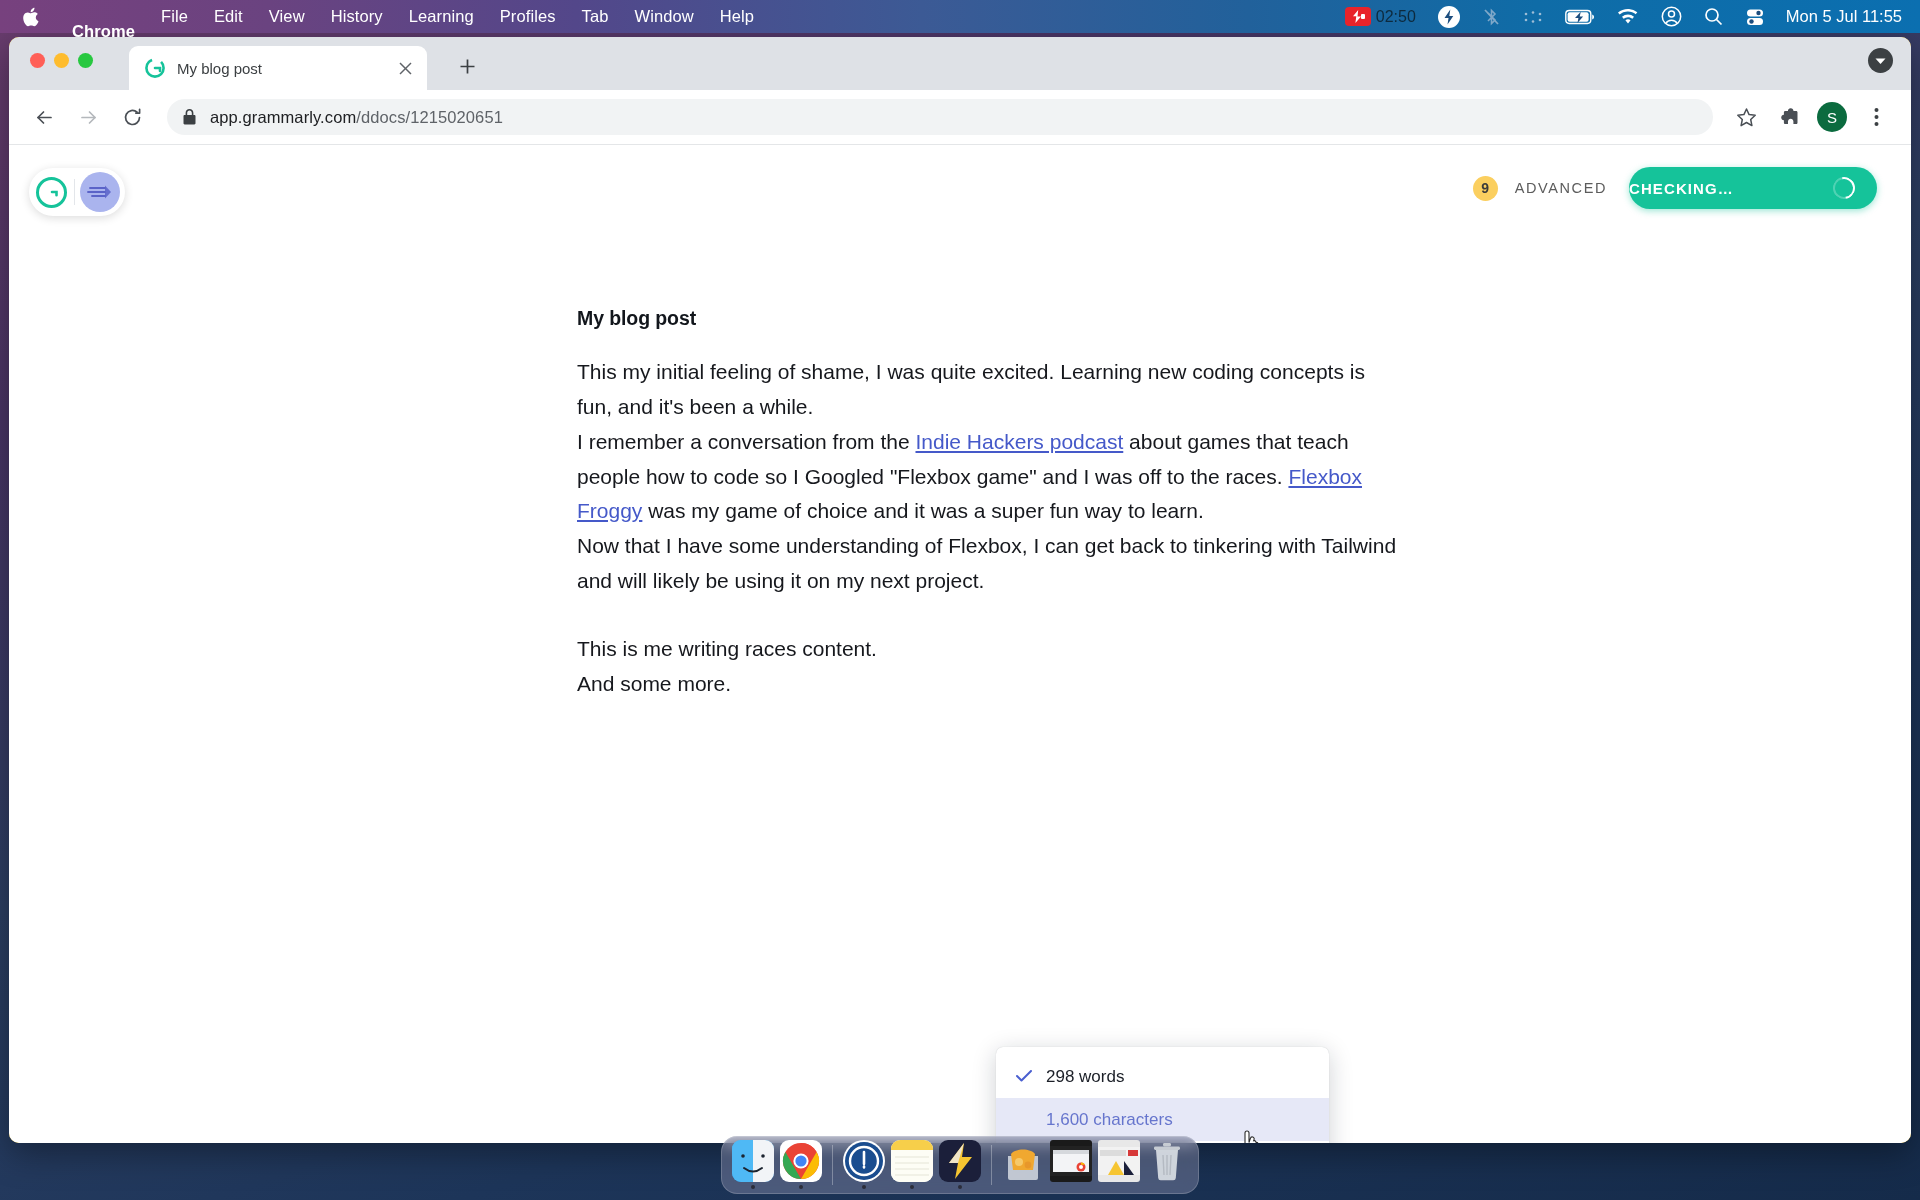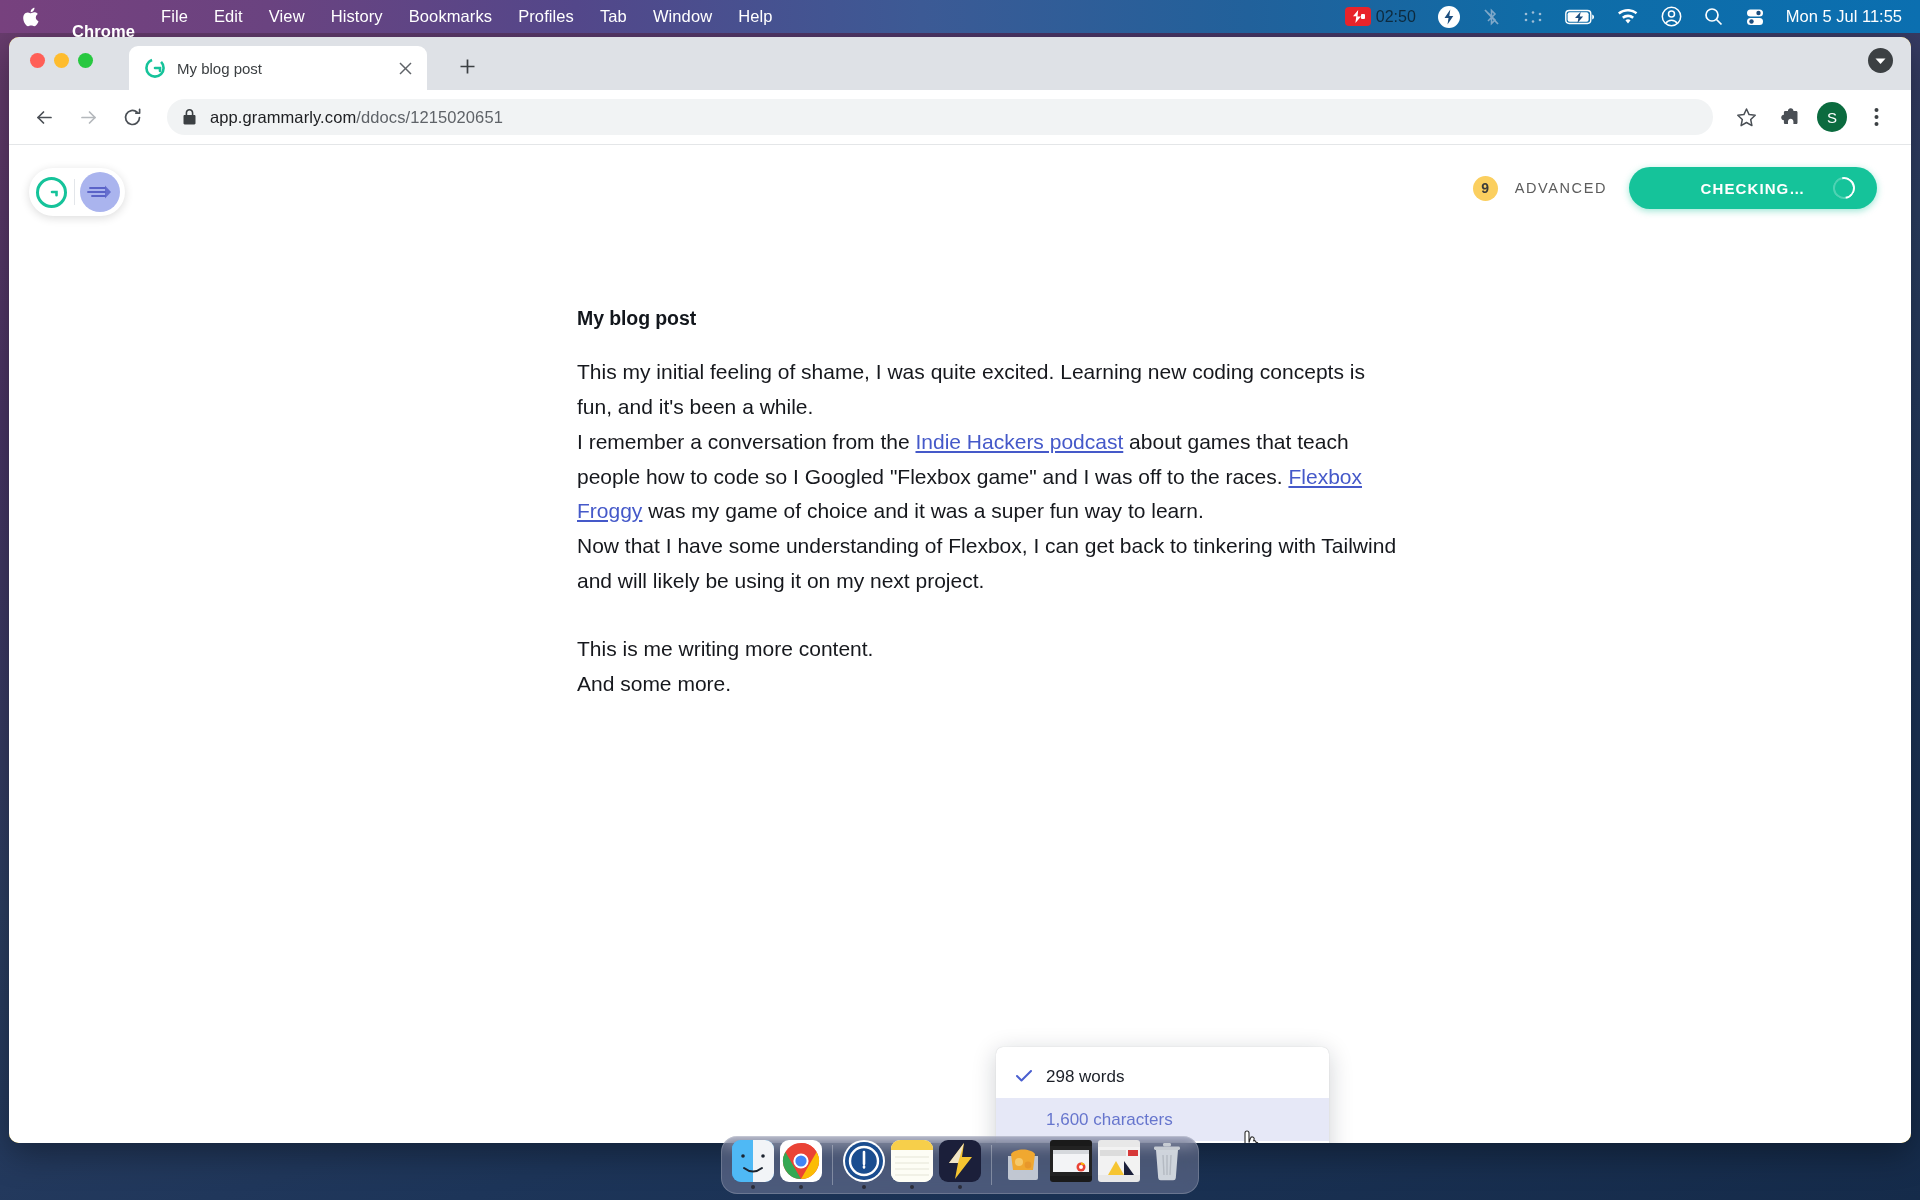--- a/index.html
+++ b/index.html
@@ -152,21 +152,21 @@
     display:flex;align-items:center;justify-content:center;
   }
   .goal-label {
     font-size: 14.5px; letter-spacing: 1.6px; color: #5c5c5c;
     margin-left: 17px; margin-right: 22px;
   }
   .check-btn {
     width: 248px; height: 42px; border-radius: 21px;
     background: #15c39a; color: #ffffff;
     font-size: 15px; font-weight: bold; letter-spacing: 1.1px;
-    display: flex; align-items: center; justify-content: center;
+    display: flex; align-items: center; 
     position: relative;
     box-shadow: 0 2px 7px rgba(21,195,154,.42);
   }
   .check-spinner {
     position: absolute; right: 22px; width: 22px; height: 22px;
     border: 2.4px solid rgba(255,255,255,.25);
     border-top-color: #ffffff; border-right-color: #ffffff;
     border-radius: 50%;
     transform: rotate(35deg);
   }
@@ -230,21 +230,21 @@
   <div class="apple">
     <svg width="17" height="20" viewBox="0 0 17 20" fill="#ffffff">
         <path d="M13.8 10.6c0-2.3 1.9-3.4 2-3.5-1.1-1.6-2.8-1.8-3.4-1.8-1.4-.1-2.8.9-3.5.9-.7 0-1.9-.9-3.1-.8-1.6 0-3 .9-3.8 2.3-1.6 2.8-.4 7 1.2 9.3.8 1.1 1.7 2.4 2.9 2.3 1.2 0 1.6-.7 3.1-.7 1.4 0 1.8.7 3.1.7 1.3 0 2.1-1.1 2.9-2.3.9-1.3 1.3-2.6 1.3-2.7 0 0-2.6-1-2.7-3.7zM11.5 3.8c.6-.8 1.1-1.9 1-3-1 0-2.1.7-2.8 1.5-.6.7-1.2 1.8-1 2.9 1.1.1 2.2-.6 2.8-1.4z"></path>
       </svg>
   </div>
   <div class="mi bold">Chrome</div>
   <div class="mi">File</div>
   <div class="mi">Edit</div>
   <div class="mi">View</div>
   <div class="mi">History</div>
-  <div class="mi">Bookmarks</div>
+  <div class="mi">Learning</div>
   <div class="mi">Profiles</div>
   <div class="mi">Tab</div>
   <div class="mi">Window</div>
   <div class="mi">Help</div>
 
   <div class="right">
     <div class="mb-icon rec-badge">
       <div class="rec-chip">
         <svg width="15" height="13" viewBox="0 0 15 13" fill="#ffffff">
             <path d="M8.2 0L3 6.2h3.3L5.4 13 11 6.4H7.5z"></path>
@@ -431,21 +431,21 @@
       </div>
     </div>
 
     <div id="doc">
       <div class="doc-title">My blog post</div>
       <div class="doc-body" id="doc-body">
           <p>This my initial feeling of shame, I was quite excited. Learning new coding concepts is fun, and it's been a while.</p>
           <p><span>I remember a conversation from the </span><a href="#">Indie Hackers podcast</a><span> about games that teach people how to code so I Googled "Flexbox game" and I was off to the races. </span><a href="#">Flexbox Froggy</a><span> was my game of choice and it was a super fun way to learn.</span></p>
           <p>Now that I have some understanding of Flexbox, I can get back to tinkering with Tailwind and will likely be using it on my next project.</p>
           <div class="spacer"></div>
-          <p>This is me writing more content.</p>
+          <p>This is me writing races content.</p>
           <p>And some more.</p>
         </div>
     </div>
 
     <div id="stats-menu">
         <div class="stat-item">
           <span class="chk"><svg width="16" height="12" viewBox="0 0 16 12" fill="none" stroke="#4a5fd0" stroke-width="2" stroke-linecap="round" stroke-linejoin="round">
               <polyline points="1,6 5.5,10.5 15,1"></polyline>
             </svg></span>
           <span class="lbl">298 words</span>

